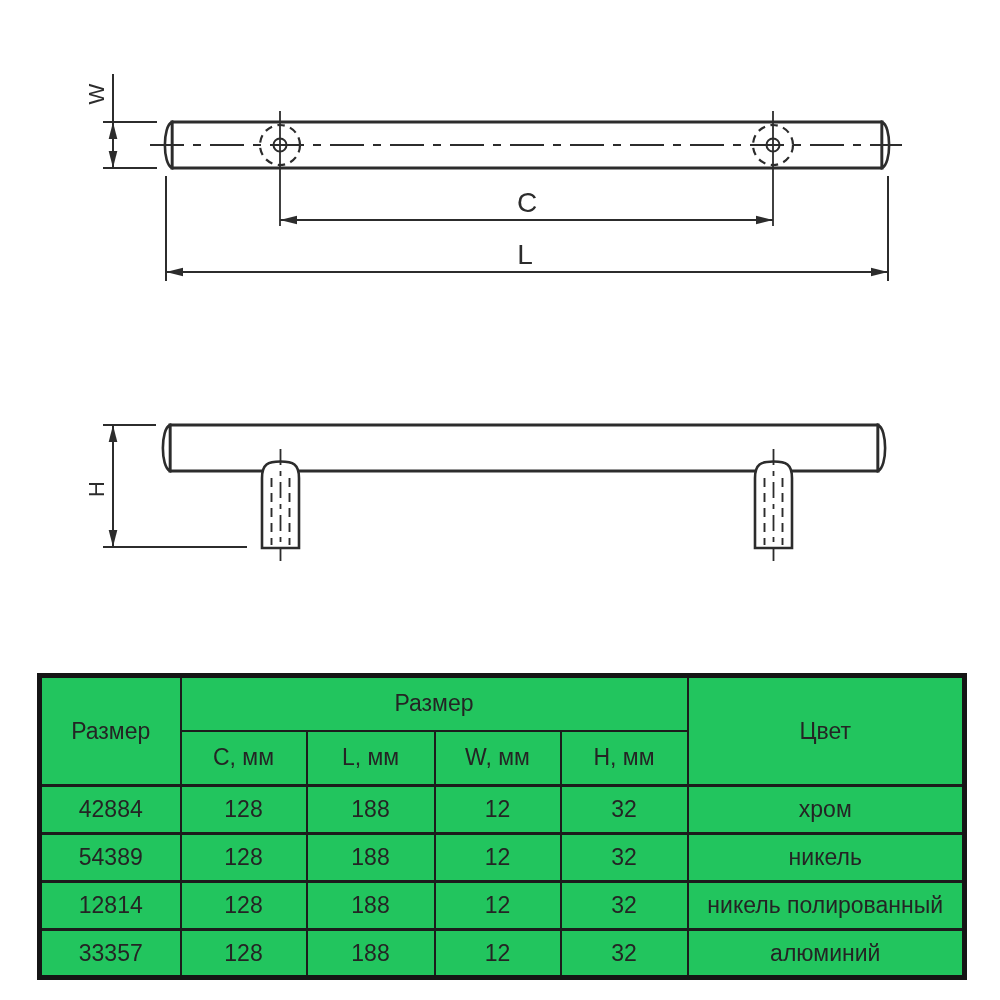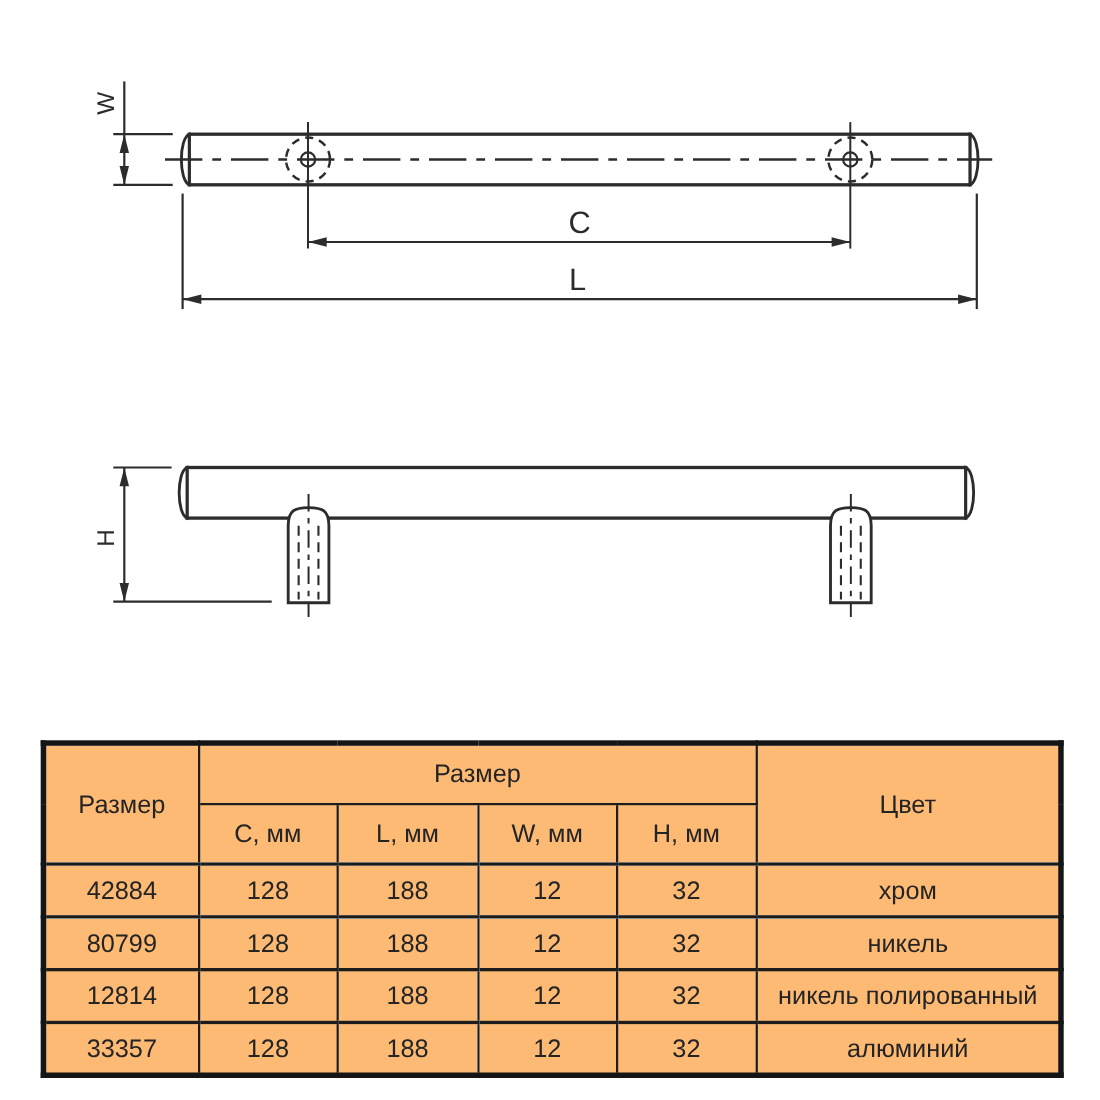--- a/index.html
+++ b/index.html
@@ -13,21 +13,21 @@
   table.spec-table {
     position: absolute; left: 37px; top: 673px;
     border-collapse: collapse; table-layout: fixed;
     width: 929px; background: #ffffff;
     border: 5px solid #151515; color: #242424;
   }
   .spec-table th, .spec-table td {
     border: 2px solid #1c1c1c;
     text-align: center; vertical-align: middle;
     font-size: 23px; font-weight: normal; padding: 0;
-    background: #fdba74; overflow: hidden; white-space: nowrap;
+    background: #22c55e; overflow: hidden; white-space: nowrap;
   }
   .spec-table thead tr { height: 55px; }
   .spec-table tbody tr { height: 48px; }
   .spec-table tbody td { border-top-width: 3px; }
 </style>
 </head>
 <body>
 
 <div class="canvas">
 
@@ -130,21 +130,21 @@
     <tbody>
       <tr>
         <td>42884</td>
         <td>128</td>
         <td>188</td>
         <td>12</td>
         <td>32</td>
         <td>хром</td>
       </tr>
       <tr>
-        <td>80799</td>
+        <td>54389</td>
         <td>128</td>
         <td>188</td>
         <td>12</td>
         <td>32</td>
         <td>никель</td>
       </tr>
       <tr>
         <td>12814</td>
         <td>128</td>
         <td>188</td>

